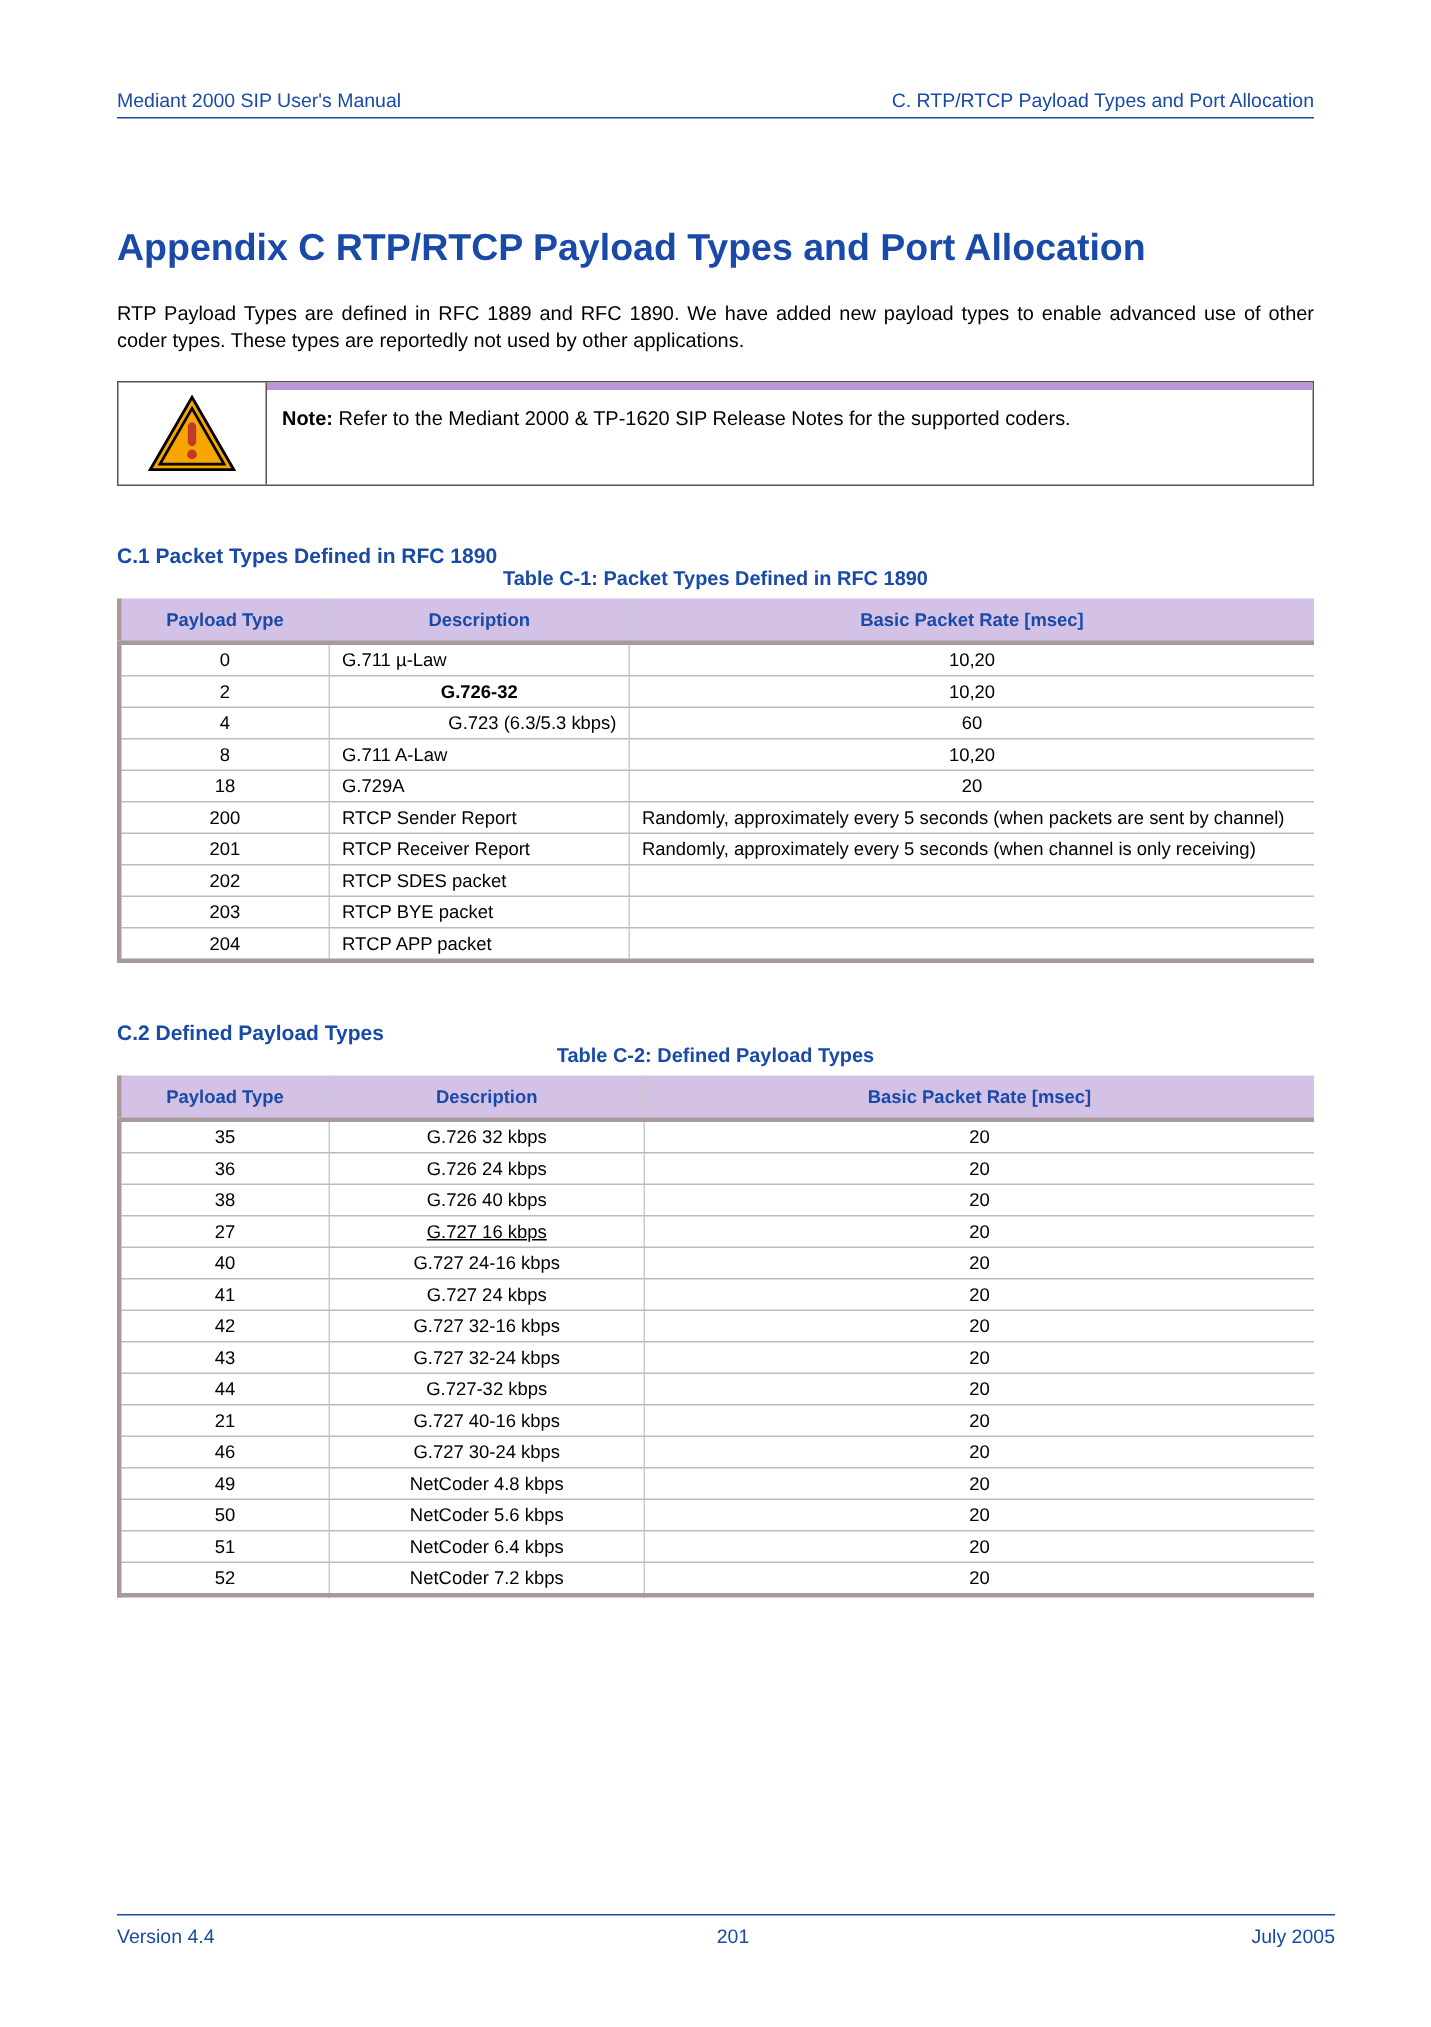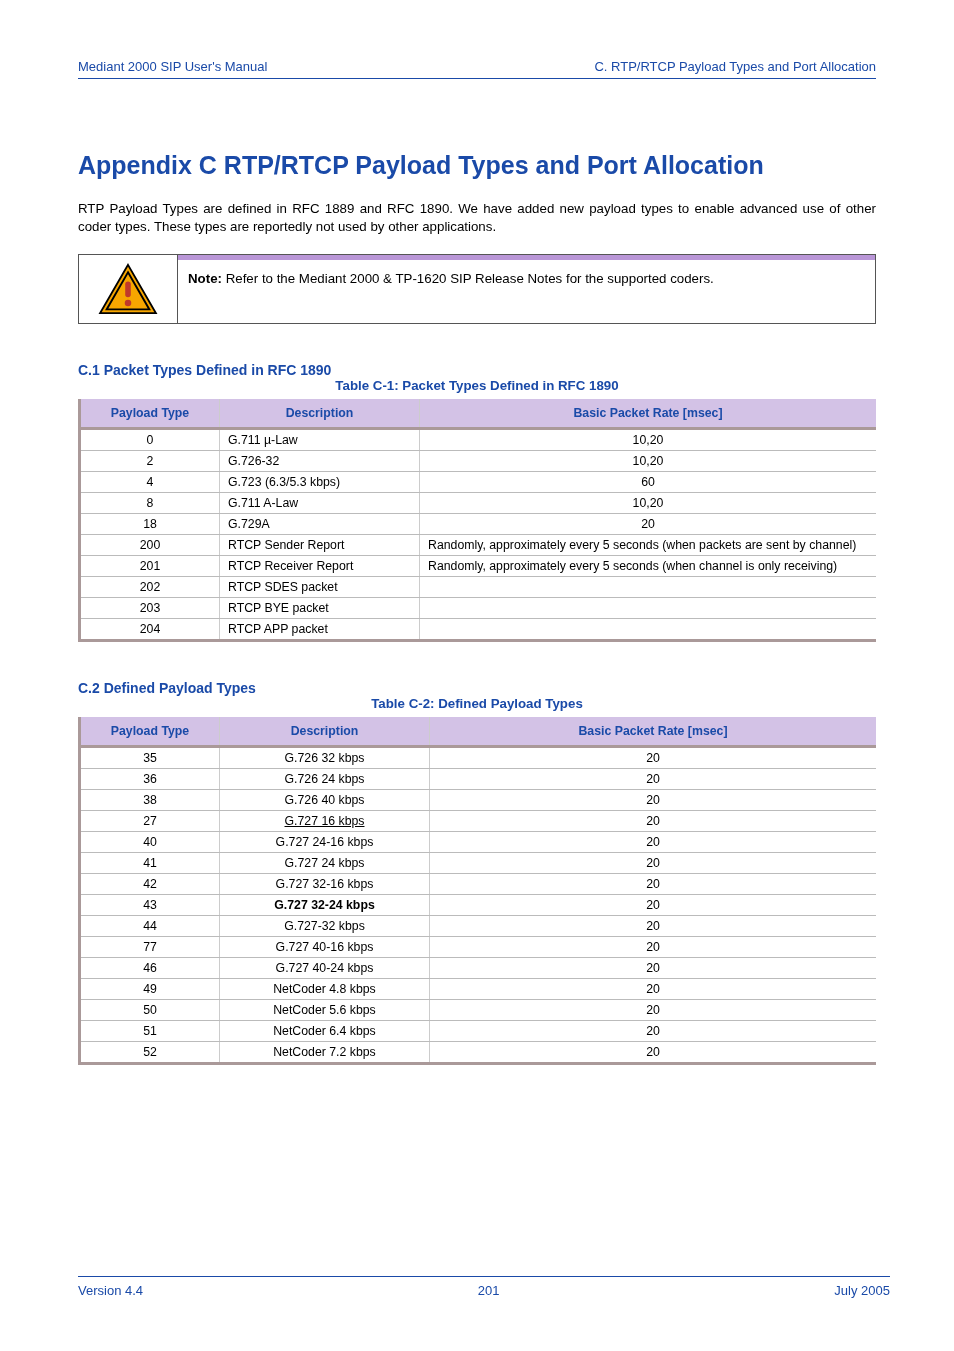--- a/index.html
+++ b/index.html
@@ -169,26 +169,26 @@
       </tr>
     </thead>
     <tbody id="t1body">
         <tr>
           <td class="col1" style="text-align: center;">0</td>
           <td class="col2" style="text-align: left;">G.711 µ-Law</td>
           <td class="col3" style="text-align: center;">10,20</td>
         </tr>
         <tr>
           <td class="col1" style="text-align: center;">2</td>
-          <td class="col2" style="text-align: left;">G.726-32</td>
+          <td class="col2" style="text-align: center; font-weight: bold;">G.726-32</td>
           <td class="col3" style="text-align: center;">10,20</td>
         </tr>
         <tr>
           <td class="col1" style="text-align: center;">4</td>
-          <td class="col2" style="text-align: left;">G.723 (6.3/5.3 kbps)</td>
+          <td class="col2" style="text-align: right;">G.723 (6.3/5.3 kbps)</td>
           <td class="col3" style="text-align: center;">60</td>
         </tr>
         <tr>
           <td class="col1" style="text-align: center;">8</td>
           <td class="col2" style="text-align: left;">G.711 A-Law</td>
           <td class="col3" style="text-align: center;">10,20</td>
         </tr>
         <tr>
           <td class="col1" style="text-align: center;">18</td>
           <td class="col2" style="text-align: left;">G.729A</td>
@@ -264,36 +264,36 @@
           <td class="col2" style="text-align: center;">G.727 24 kbps</td>
           <td class="col3" style="text-align: center;">20</td>
         </tr>
         <tr>
           <td class="col1" style="text-align: center;">42</td>
           <td class="col2" style="text-align: center;">G.727 32-16 kbps</td>
           <td class="col3" style="text-align: center;">20</td>
         </tr>
         <tr>
           <td class="col1" style="text-align: center;">43</td>
-          <td class="col2" style="text-align: center; font-weight: bold;">G.727 32-24 kbps</td>
+          <td class="col2" style="text-align: center;">G.727 32-24 kbps</td>
           <td class="col3" style="text-align: center;">20</td>
         </tr>
         <tr>
           <td class="col1" style="text-align: center;">44</td>
           <td class="col2" style="text-align: center;">G.727-32 kbps</td>
           <td class="col3" style="text-align: center;">20</td>
         </tr>
         <tr>
-          <td class="col1" style="text-align: center;">77</td>
+          <td class="col1" style="text-align: center;">21</td>
           <td class="col2" style="text-align: center;">G.727 40-16 kbps</td>
           <td class="col3" style="text-align: center;">20</td>
         </tr>
         <tr>
           <td class="col1" style="text-align: center;">46</td>
-          <td class="col2" style="text-align: center;">G.727 40-24 kbps</td>
+          <td class="col2" style="text-align: center;">G.727 30-24 kbps</td>
           <td class="col3" style="text-align: center;">20</td>
         </tr>
         <tr>
           <td class="col1" style="text-align: center;">49</td>
           <td class="col2" style="text-align: center;">NetCoder 4.8 kbps</td>
           <td class="col3" style="text-align: center;">20</td>
         </tr>
         <tr>
           <td class="col1" style="text-align: center;">50</td>
           <td class="col2" style="text-align: center;">NetCoder 5.6 kbps</td>

